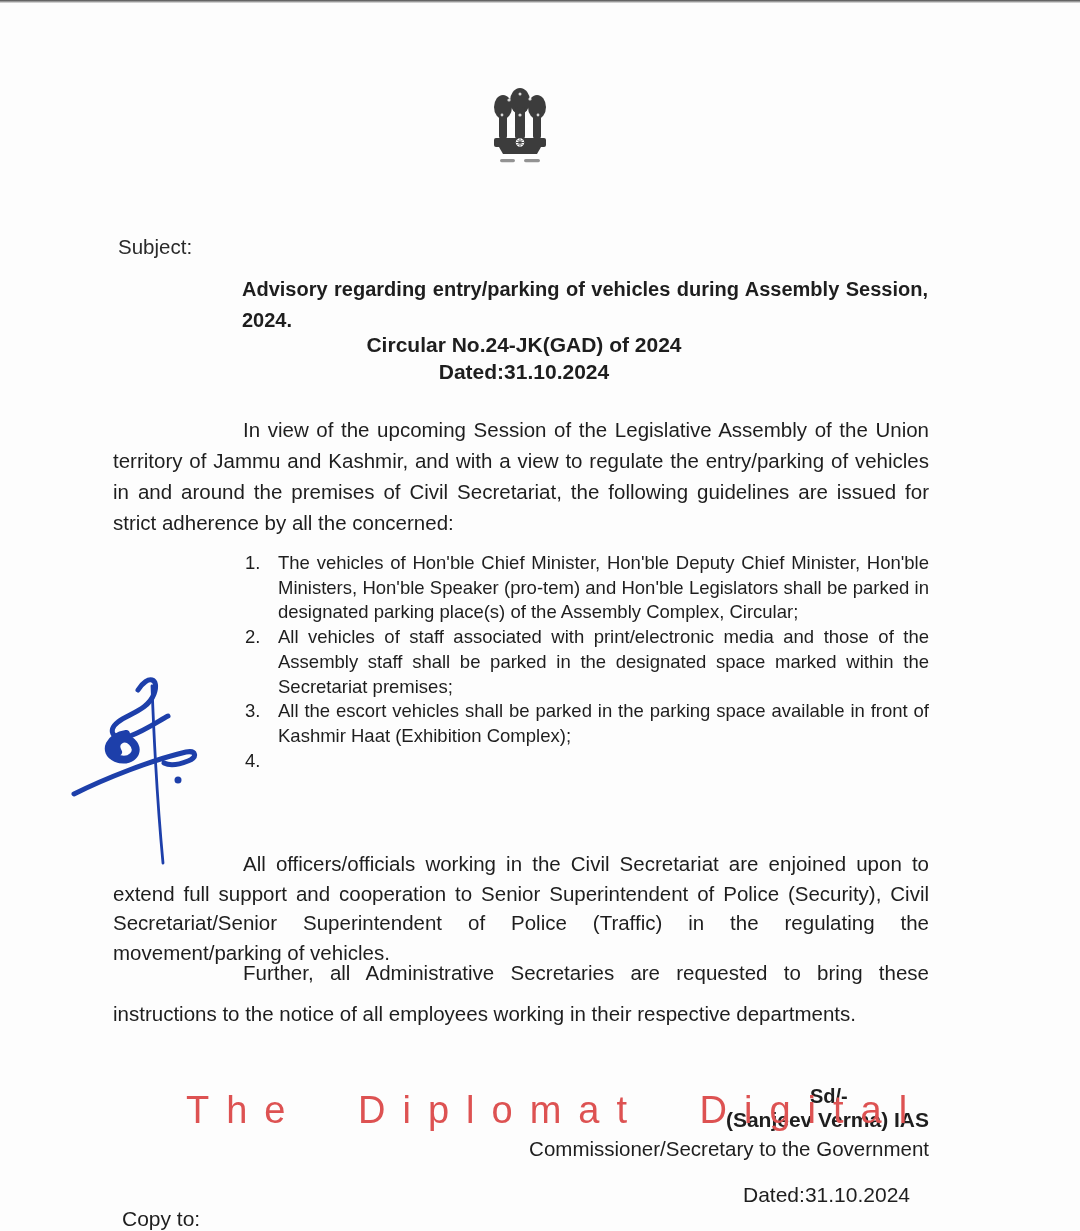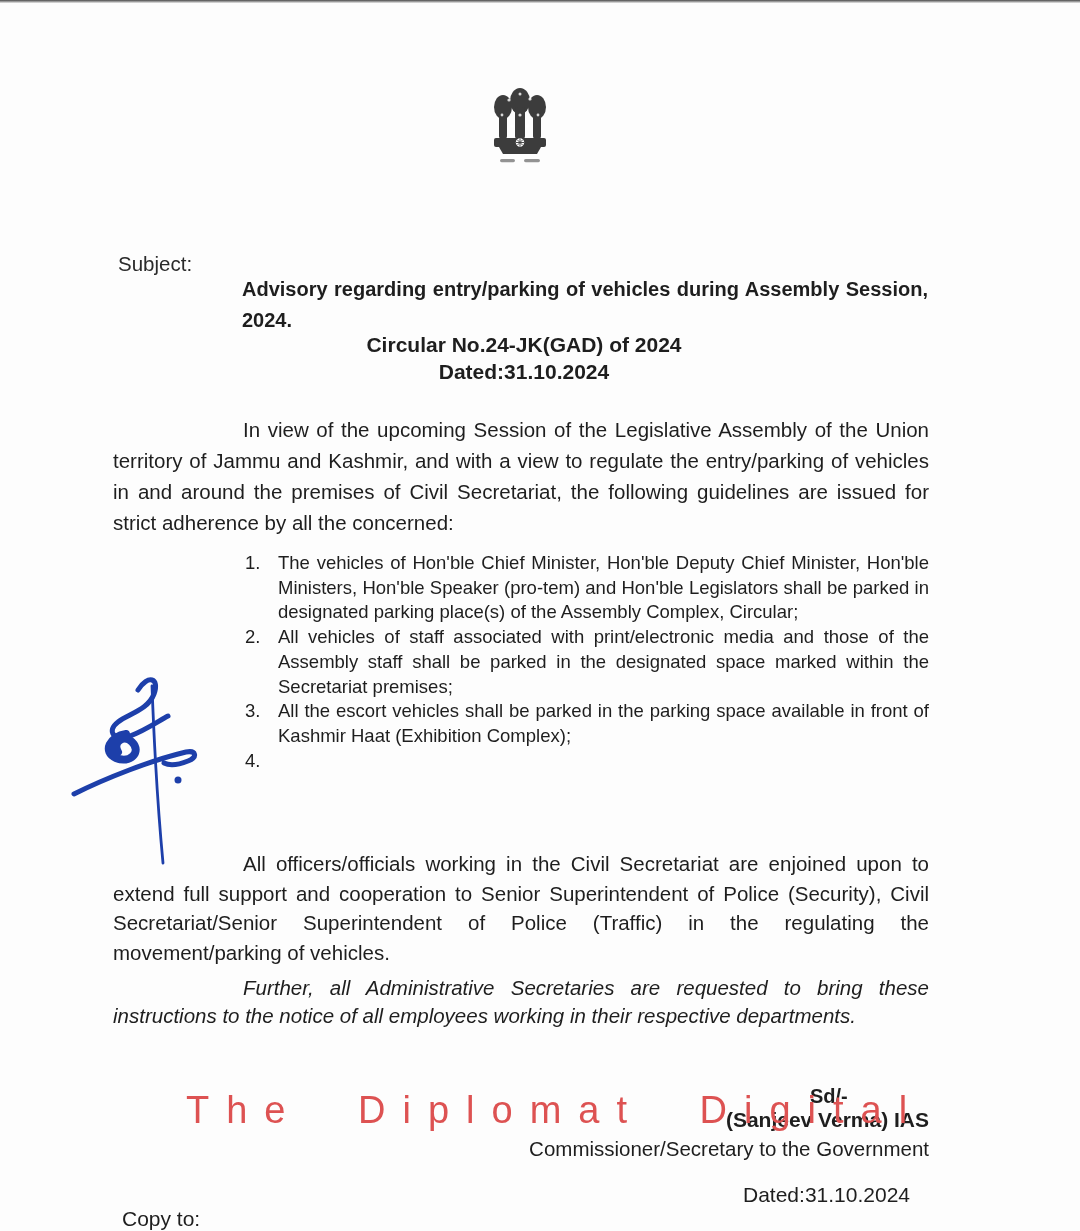--- a/index.html
+++ b/index.html
@@ -18,38 +18,38 @@
   }
   
   .emblem { position: absolute; left: 487px; top: 82px; width: 66px; height: 84px; filter: blur(0.4px); }
   
   .header-lines {
     position: absolute; left: 0; top: 158px; width: 1052px;
     text-align: center; font-weight: bold; font-size: 17.5px;
     line-height: 20px; letter-spacing: 0.4px; color: #161616;
   }
   
-  .subject-label { position: absolute; left: 118px; top: 252px; font-size: 20.5px; color: #2a2a2a; }
+  .subject-label { position: absolute; left: 118px; top: 235px; font-size: 20.5px; color: #2a2a2a; }
   .subject-text {
     position: absolute; left: 242px; top: 250px; width: 686px;
     font-weight: bold; font-size: 20px; line-height: 31px; text-align: justify; margin-top: 24px;
   }
   
   .circular-block {
     position: absolute; left: 0; top: 331px; width: 1048px;
     text-align: center; font-weight: bold; font-size: 21px; line-height: 27px;
   }
   
   .para {
     position: absolute; left: 113px; width: 816px;
     font-size: 20.5px; line-height: 31px; text-align: justify; text-indent: 130px;
   }
   .para-intro   { top: 414px; }
   .para-support { top: 849px; line-height: 29.5px; }
-  .para-further { top: 974px; line-height: 28px; font-style: italic; }
+  .para-further { top: 952px; line-height: 41px; }
   
   .guidelines { position: absolute; left: 245px; top: 551px; width: 684px; }
   .guideline-item { position: relative; padding-left: 33px; font-size: 18.5px; line-height: 24.7px; text-align: justify; }
   .guideline-num { position: absolute; left: 0; top: 0; }
   
   .watermark {
     position: absolute; left: 186px; top: 1089px; z-index: 3;
     font-size: 38px; font-weight: normal; color: #dd5252;
     letter-spacing: 17px; word-spacing: 28px; white-space: nowrap;
   }

